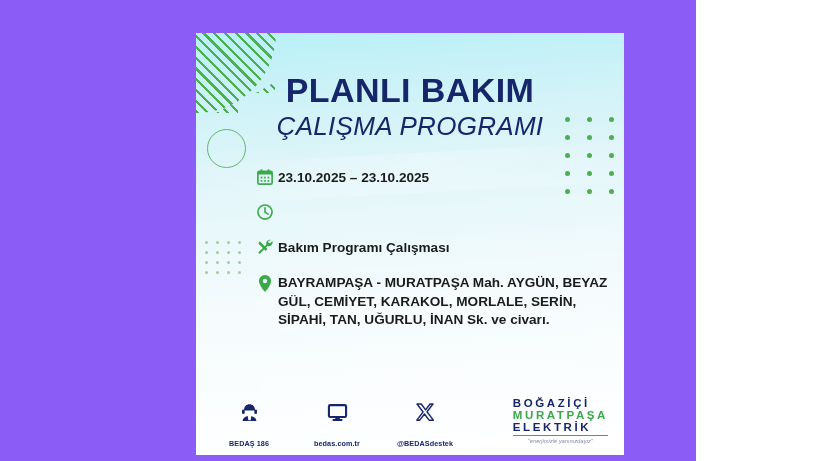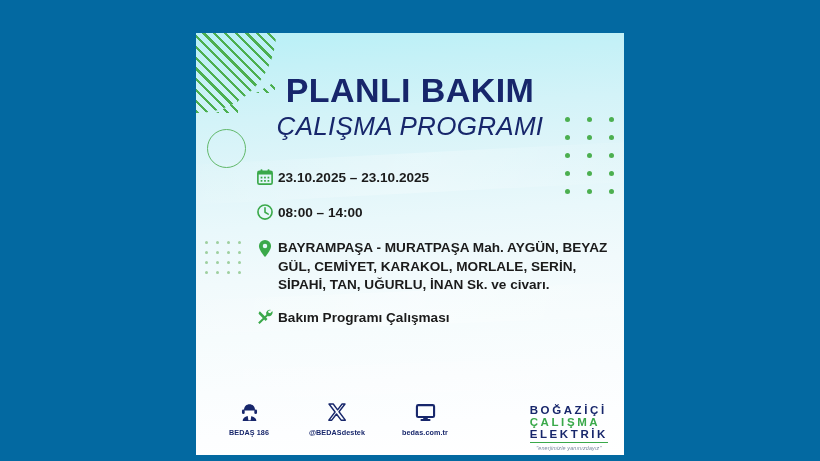--- a/index.html
+++ b/index.html
@@ -9,23 +9,23 @@
   }
   body {
     width: 820px;
     height: 461px;
     overflow: hidden;
     font-family: "Liberation Sans", sans-serif;
   }
 
   #poster-canvas {
     position: relative;
-    width: 820px;
+    width: 696px;
     height: 461px;
-    background: #0369a1;
+    background: #8b5cf6;
   }
 
   
   #poster-card {
     position: absolute;
     left: 196px;
     top: 33px;
     width: 428px;
     height: 422px;
     overflow: hidden;
@@ -205,33 +205,33 @@
     flex-direction: column;
     align-items: center;
   }
   .social-icon {
     height: 26px;
     display: flex;
     align-items: center;
     justify-content: center;
   }
   .social-label {
-    margin-top: 3px;
+    margin-top: 14px;
     font-size: 7.2px;
     color: #17266b;
     font-weight: 700;
     letter-spacing: 0.1px;
     white-space: nowrap;
     font-family: "Liberation Sans", sans-serif;
   }
 
   #brand-logo {
     position: absolute;
     right: 16px;
-    top: 12px;
+    top: 5px;
     text-align: left;
   }
   .brand-line {
     font-size: 11.5px;
     font-weight: 700;
     letter-spacing: 2.6px;
     line-height: 11.8px;
     font-family: "Liberation Sans", sans-serif;
     white-space: nowrap;
   }
@@ -333,41 +333,40 @@
         <span class="info-text">23.10.2025 – 23.10.2025</span>
       </div>
 
       <div class="info-row" id="row-time">
         <span class="info-icon">
           <svg width="18" height="18" viewBox="0 0 24 24" aria-hidden="true">
             <circle cx="12" cy="12" r="9.4" fill="none" stroke="#3aa94a" stroke-width="2.2"></circle>
             <path d="M12 6.4 V12.3 L16.3 14.8" fill="none" stroke="#3aa94a" stroke-width="2.1" stroke-linecap="round" stroke-linejoin="round"></path>
           </svg>
         </span>
-        <span class="info-text">08:00 – 14:00</span>
+      </div>
+
+      <div class="info-row" id="row-type">
+        <span class="info-icon">
+          <svg width="19" height="19" viewBox="0 0 24 24" aria-hidden="true">
+            <path d="M3.6 3.2 L14.2 13.8 L11.6 16.4 L1.9 6.7 a5.2 5.2 0 0 1 1.7 -3.5 Z" fill="#3aa94a" transform="translate(1.5,1.2) scale(0.92)"></path>
+            <path d="M20.4 3.3 a4.9 4.9 0 0 0 -6.4 6.1 L3.4 19.6 l1.9 1.9 L15.9 11 a4.9 4.9 0 0 0 6.1 -6.4 l-2.8 2.8 -2.3 -.5 -.5 -2.3 Z" fill="#3aa94a" transform="translate(-0.6,-0.6) scale(0.97)"></path>
+          </svg>
+        </span>
+        <span class="info-text">Bakım Programı Çalışması</span>
       </div>
 
       <div class="info-row" id="row-address">
         <span class="info-icon">
           <svg width="18" height="19" viewBox="0 0 24 26" aria-hidden="true">
             <path d="M12 1.4 a8.3 8.3 0 0 0 -8.3 8.3 c0 6 8.3 15 8.3 15 s8.3 -9 8.3 -15 A8.3 8.3 0 0 0 12 1.4 Z" fill="#3aa94a"></path>
             <circle cx="12" cy="9.6" r="3.1" fill="#e4f7f9"></circle>
           </svg>
         </span>
         <span class="info-text">BAYRAMPAŞA - MURATPAŞA Mah. AYGÜN, BEYAZ GÜL, CEMİYET, KARAKOL, MORLALE, SERİN, SİPAHİ, TAN, UĞURLU, İNAN Sk. ve civarı.</span>
-      </div>
-
-      <div class="info-row" id="row-type">
-        <span class="info-icon">
-          <svg width="19" height="19" viewBox="0 0 24 24" aria-hidden="true">
-            <path d="M3.6 3.2 L14.2 13.8 L11.6 16.4 L1.9 6.7 a5.2 5.2 0 0 1 1.7 -3.5 Z" fill="#3aa94a" transform="translate(1.5,1.2) scale(0.92)"></path>
-            <path d="M20.4 3.3 a4.9 4.9 0 0 0 -6.4 6.1 L3.4 19.6 l1.9 1.9 L15.9 11 a4.9 4.9 0 0 0 6.1 -6.4 l-2.8 2.8 -2.3 -.5 -.5 -2.3 Z" fill="#3aa94a" transform="translate(-0.6,-0.6) scale(0.97)"></path>
-          </svg>
-        </span>
-        <span class="info-text">Bakım Programı Çalışması</span>
       </div>
 
     </div>
 
     <div id="footer">
 
       <div id="social-group">
 
         <div class="social-item">
           <span class="social-icon">
@@ -378,43 +377,43 @@
               <path d="M12 10.2 a4.2 4.2 0 0 0 -4.2 4.2 v.6 h8.4 v-.6 A4.2 4.2 0 0 0 12 10.2 Z" fill="#ffffff"></path>
               <path d="M4.2 21.6 c0 -3.3 3.5 -5.6 7.8 -5.6 s7.8 2.3 7.8 5.6 z" fill="#17266b"></path>
               <path d="M10 15.9 h4 l-.7 5 h-2.6 z" fill="#ffffff"></path>
             </svg>
           </span>
           <span class="social-label">BEDAŞ 186</span>
         </div>
 
         <div class="social-item">
           <span class="social-icon">
-            <svg width="20" height="20" viewBox="0 0 24 24" aria-hidden="true">
-              <path d="M2.4 2.4 h5.1 l5.2 7 5.4 -7 h3.5 l-7.2 9.3 7.6 10.1 h-5.1 l-5.5 -7.4 -5.7 7.4 H2.2 l7.5 -9.8 Z" fill="none" stroke="#17266b" stroke-width="1.7" stroke-linejoin="round"></path>
-            </svg>
-          </span>
-          <span class="social-label">@BEDASdestek</span>
-        </div>
-
-        <div class="social-item">
-          <span class="social-icon">
             <svg width="21" height="21" viewBox="0 0 24 24" aria-hidden="true">
               <rect x="2.2" y="3.6" width="19.6" height="13.6" rx="1.6" fill="none" stroke="#17266b" stroke-width="2.4"></rect>
               <rect x="9.4" y="17.6" width="5.2" height="2.2" fill="#17266b"></rect>
               <rect x="6.2" y="19.4" width="11.6" height="2.2" rx="1.1" fill="#17266b"></rect>
             </svg>
           </span>
           <span class="social-label">bedas.com.tr</span>
         </div>
 
+        <div class="social-item">
+          <span class="social-icon">
+            <svg width="20" height="20" viewBox="0 0 24 24" aria-hidden="true">
+              <path d="M2.4 2.4 h5.1 l5.2 7 5.4 -7 h3.5 l-7.2 9.3 7.6 10.1 h-5.1 l-5.5 -7.4 -5.7 7.4 H2.2 l7.5 -9.8 Z" fill="none" stroke="#17266b" stroke-width="1.7" stroke-linejoin="round"></path>
+            </svg>
+          </span>
+          <span class="social-label">@BEDASdestek</span>
+        </div>
+
       </div>
 
       <div id="brand-logo">
         <div class="brand-line" id="brand-line-1">BOĞAZİÇİ</div>
-        <div class="brand-line" id="brand-line-2">ÇALIŞMA</div>
+        <div class="brand-line" id="brand-line-2">MURATPAŞA</div>
         <div class="brand-line" id="brand-line-3">ELEKTRİK</div>
         <div id="brand-rule"></div>
         <div id="brand-tagline">"enerjimizle yanınızdayız"</div>
       </div>
 
     </div>
 
   </div>
 </div>
 

